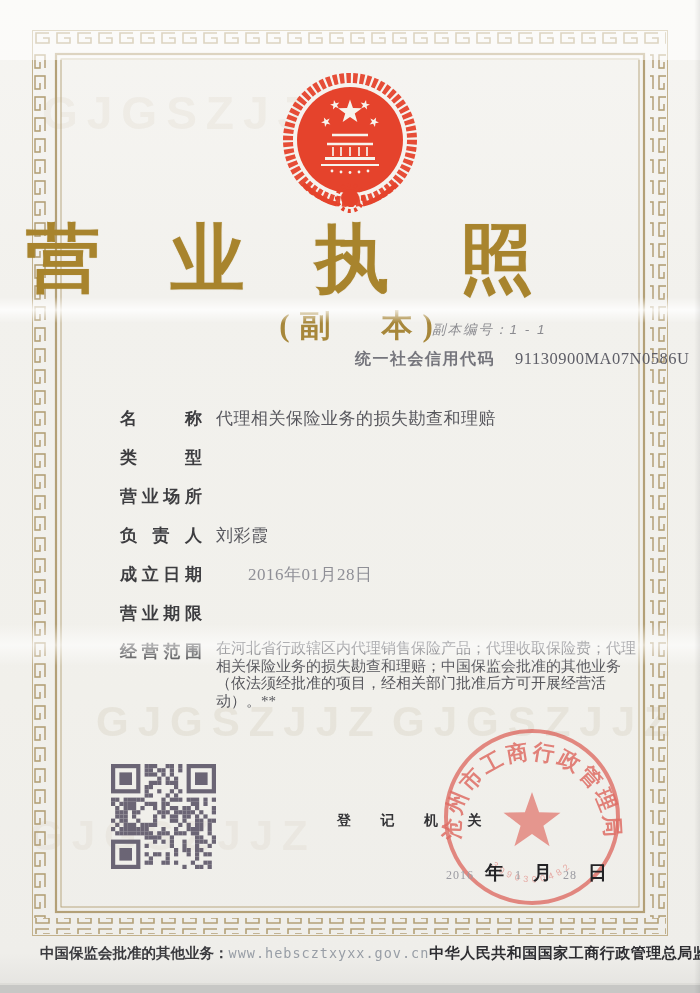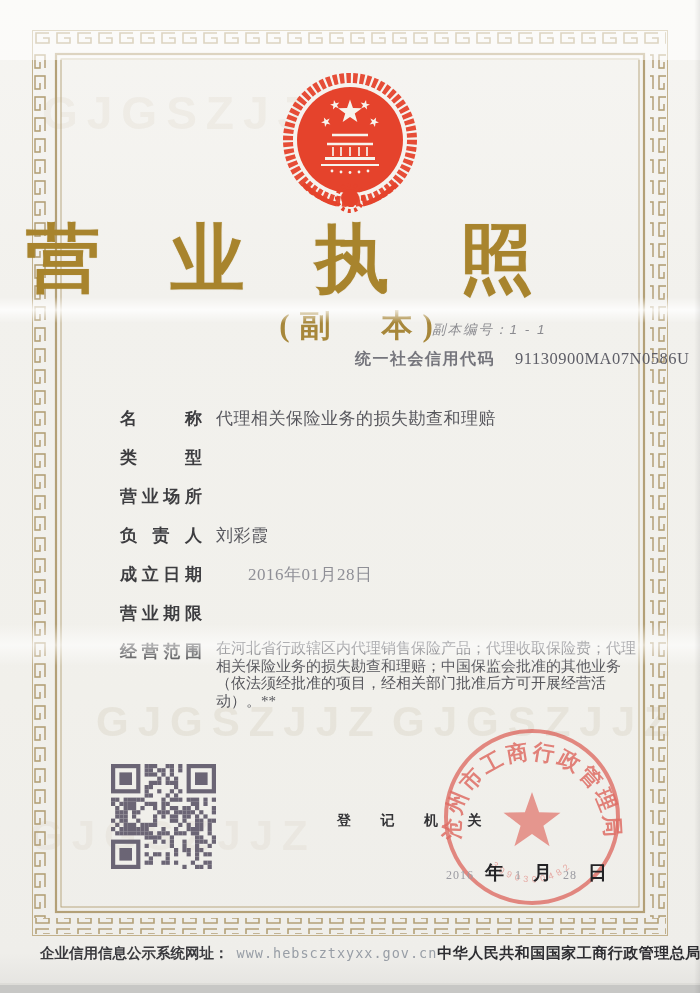--- a/index.html
+++ b/index.html
@@ -90,21 +90,21 @@
   .issue-date .num{color:#9b9ba2;font-size:12px;letter-spacing:1px;}
   .issue-date .unit{color:#232326;font-weight:bold;}
 
   .footer{
     position:absolute;left:40px;right:30px;top:944px;
     display:flex;justify-content:space-between;align-items:baseline;
   }
   .footer-left{font-size:14.5px;color:#3a3a3e;font-weight:bold;white-space:nowrap;}
   .footer-url{
     font-family:"DejaVu Sans Mono","Liberation Mono",monospace;
-    font-size:13.5px;color:#989ea6;font-weight:normal;margin-left:8px;letter-spacing:1px;
+    font-size:13.5px;color:#989ea6;font-weight:normal;letter-spacing:1px;
   }
   .footer-right{font-size:15px;color:#2e2e32;font-weight:bold;white-space:nowrap;letter-spacing:.5px;}
 </style>
 </head>
 <body>
 
 <div class="paper">
 
   <div class="watermark wm-top">GJGSZJJZ</div>
   <div class="watermark wm-a">GJGSZJJZ</div>
@@ -451,21 +451,21 @@
     <span class="num">2016</span>
     <span class="unit">年</span>
     <span class="num">1</span>
     <span class="unit">月</span>
     <span class="num">28</span>
     <span class="unit">日</span>
   </div>
 
   <div class="footer">
     <div class="footer-left">
-      <span>企业信用信息公示系统网址：</span><span class="footer-url">www.hebscztxyxx.gov.cn</span>
+      <span>中国保监会批准的其他业务：</span><span class="footer-url">www.hebscztxyxx.gov.cn</span>
     </div>
     <div class="footer-right">中华人民共和国国家工商行政管理总局监制</div>
   </div>
 
   <div class="band band0"></div>
   <div class="band band1"></div>
   <div class="band band2"></div>
   <div class="paper-edge-line"></div>
   <div class="paper-edge"></div>
   <div class="edge-right"></div>

